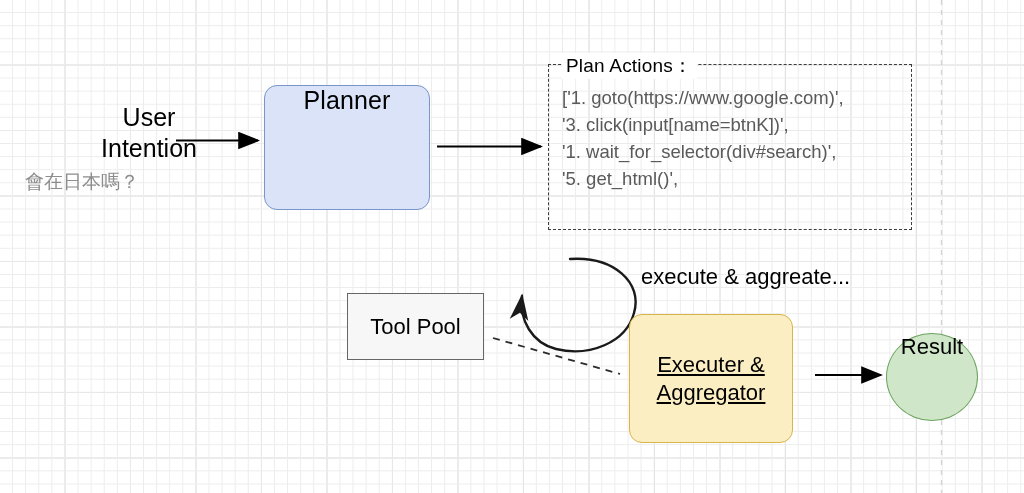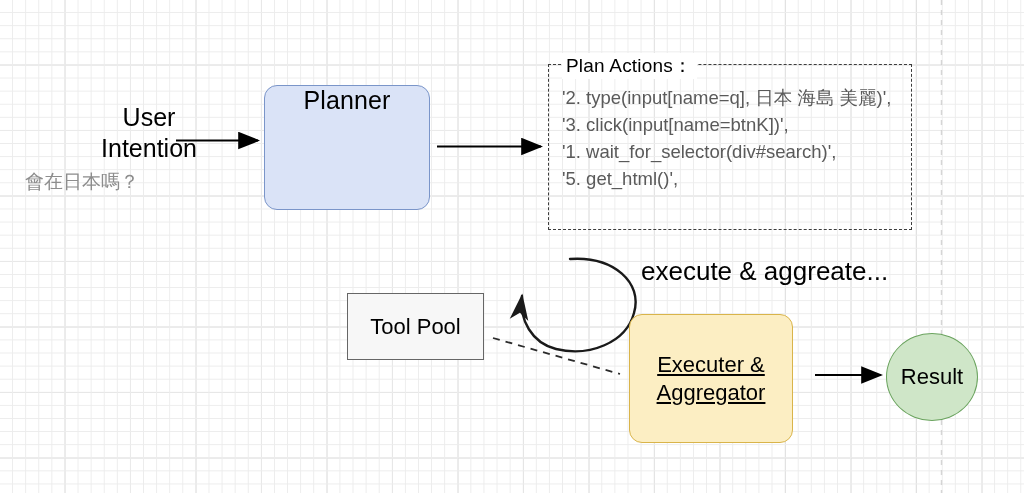--- a/index.html
+++ b/index.html
@@ -104,21 +104,21 @@
   .node-result {
     position: absolute;
     left: 886px;
     top: 333px;
     width: 92px;
     height: 88px;
     background: #cfe6c8;
     border: 1.5px solid #6aa35e;
     border-radius: 50%;
     display: flex;
-    align-items: center;
+    align-items: flex-start;
     justify-content: center;
     box-sizing: border-box;
   }
   .node-result .label {
     font-size: 22px;
     color: #000000;
   }
 
   
   .user-intention {
@@ -177,22 +177,22 @@
     white-space: nowrap;
   }
   .plan-actions-list .code-line {
     display: block;
   }
 
   
   .loop-label {
     position: absolute;
     left: 641px;
-    top: 256px;
-    font-size: 26px;
+    top: 264px;
+    font-size: 22px;
     color: #000000;
     white-space: nowrap;
   }
 </style>
 </head>
 <body>
 
 <div id="canvas">
 
   <svg class="svg-layer" viewBox="0 0 1024 493" xmlns="http://www.w3.org/2000/svg">
@@ -235,21 +235,21 @@
     </div>
   </div>
 
   <div class="node-planner">
     <span class="label">Planner</span>
   </div>
 
   <div class="plan-actions"></div>
   <div class="plan-actions-title">Plan Actions：</div>
   <div class="plan-actions-list">
-    <span class="code-line">'2. type(input[name=q], 日本 海島 美麗)',</span>
+    <span class="code-line">['1. goto(https://www.google.com)',</span>
     <span class="code-line">'3. click(input[name=btnK])',</span>
     <span class="code-line">'1. wait_for_selector(div#search)',</span>
     <span class="code-line">'5. get_html()',</span>
   </div>
 
   <div class="loop-label">execute &amp; aggreate...</div>
 
   <div class="node-toolpool">
     <span class="label">Tool Pool</span>
   </div>

